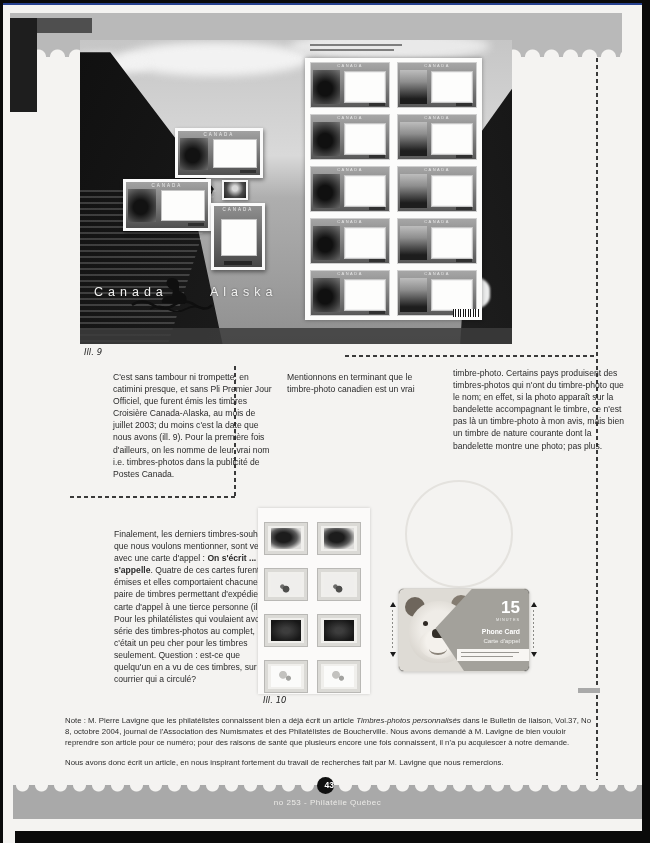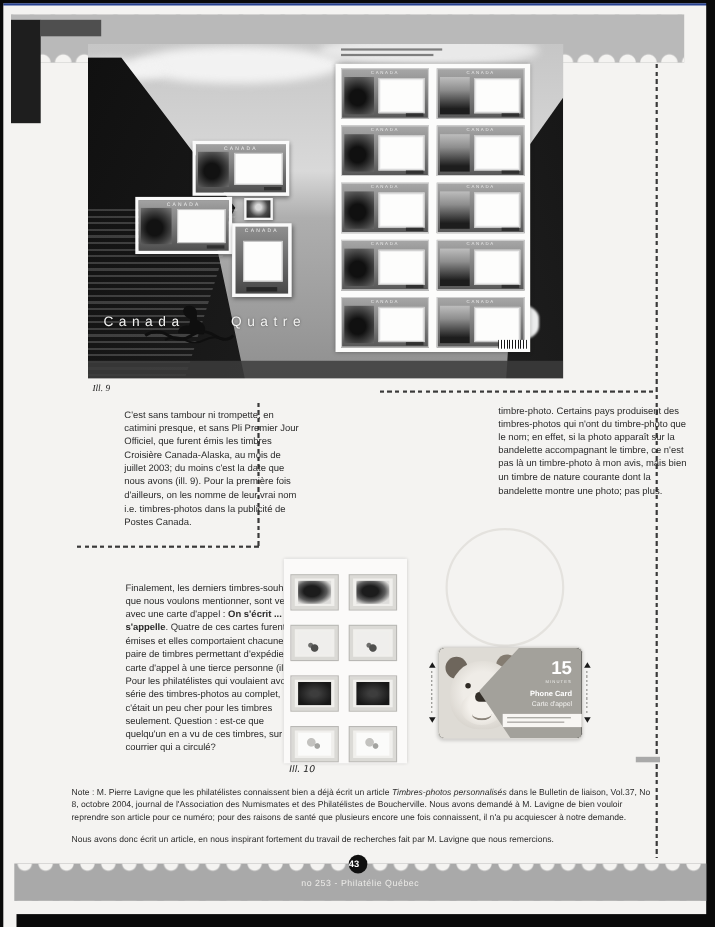--- a/index.html
+++ b/index.html
@@ -15,21 +15,21 @@
   
   .band-top{left:10px;top:13px;width:612px;height:44px;background-color:#b9b9b9;
     background-image:radial-gradient(circle 8px at 9.5px 44px,#f4f3f1 7px,rgba(0,0,0,0) 8px);
     background-size:19px 44px;background-repeat:repeat-x;}
   .band-foot{left:13px;top:785px;width:629px;height:34px;background-color:#a9a9a9;
     background-image:radial-gradient(circle 7px at 9.5px 0px,#f4f3f1 6px,rgba(0,0,0,0) 7px);
     background-size:19px 34px;background-repeat:repeat-x;}
   .foot-label{left:13px;top:798px;width:629px;text-align:center;font-size:8px;
     color:#ecebe8;letter-spacing:.5px;}
   .page-badge{left:317px;top:777px;width:17px;height:17px;border-radius:50%;background:#101010;
-    color:#fff;font-size:8.5px;font-weight:bold;text-align:left;line-height:17px;}
+    color:#fff;font-size:8.5px;font-weight:bold;text-align:right;line-height:17px;}
   
   .corner-vbar{left:10px;top:18px;width:27px;height:94px;background:#1e1e1e;}
   .corner-hbar{left:37px;top:18px;width:55px;height:15px;background:#4f4f4f;}
   
   .fig9{left:80px;top:40px;width:432px;height:304px;background:linear-gradient(180deg,#c6c6c6 0%,#d9d9d9 38%,#aeaeae 52%,#9d9d9d 80%,#8f8f8f 100%);overflow:hidden;}
   .cloud{background:#f2f2f2;border-radius:50%;filter:blur(4px);}
   .cl1{left:40px;top:2px;width:190px;height:34px;}
   .cl2{left:210px;top:-8px;width:200px;height:28px;opacity:.8;}
   .cl3{left:-20px;top:14px;width:90px;height:20px;}
   .mtn-left{left:0;top:0;width:100%;height:100%;
@@ -259,36 +259,37 @@
     <span class="foot"></span>
   </div>
   <div class="abs eagle"></div>
   <div class="abs ov stC">
     <span class="cap">CANADA</span>
     <span class="blankv"></span>
     <span class="footv"></span>
   </div>
 
   <div class="abs word wordL">Canada</div>
-  <div class="abs word wordR">Quatre</div>
+  <div class="abs word wordR">Alaska</div>
   <svg class="abs swan" viewBox="0 0 84 36">
     <path d="M46 3 c-6 -3 -11 1 -9 6 c1 3 4 4 6 5 l-1 6 c-7 -1 -11 3 -10 7 l23 1 c4 -6 0 -11 -6 -13 l0 -6 c0 -3 -1 -5 -3 -6 z" fill="#0f0f0f"></path>
     <path d="M2 29 q10 -7 21 0 t21 0 t21 0 t17 0" stroke="#0f0f0f" stroke-width="2.6" fill="none"></path>
     <path d="M20 33 q9 -5 18 0 t18 0 t18 0" stroke="#0f0f0f" stroke-width="1.8" fill="none"></path>
   </svg>
 </div>
-<div class="abs figcap" style="left:84px;top:347px;font-family:Liberation Serif, serif;">Ill. 9</div>
+<div class="abs figcap" style="left:84px;top:347px;">Ill. 9</div>
 
 <div class="abs dash-h dh-top"></div>
 <div class="abs dash-v dv-right"></div>
 <div class="abs dash-v dv-col"></div>
 <div class="abs dash-h dh-col"></div>
 
 <div class="abs para c1p1">C'est sans tambour ni trompette, en catimini presque, et sans Pli Premier Jour Officiel, que furent émis les timbres Croisière Canada-Alaska, au mois de juillet 2003; du moins c'est la date que nous avons (ill. 9).  Pour la première fois d'ailleurs, on les nomme de leur vrai nom i.e. timbres-photos dans la publicité de Postes Canada.</div>
 <div class="abs para c2">
+  <p>Mentionnons en terminant que le timbre-photo canadien est un vrai</p>
 </div>
 <div class="abs para c3">timbre-photo. Certains pays produisent des timbres-photos qui n'ont du timbre-photo que le nom; en effet, si la photo apparaît sur la bandelette accompagnant le timbre, ce n'est pas là un timbre-photo à mon avis, mais bien un timbre de nature courante dont la bandelette montre une photo; pas plus.</div>
 <div class="abs para c1p2"><span>Finalement, les derniers timbres-souhaits que nous voulons mentionner, sont vendus avec une carte d'appel : </span><b>On s'écrit ... On s'appelle</b><span>. Quatre de ces cartes furent émises et elles comportaient chacune une paire de timbres permettant d'expédier la carte d'appel à une tierce personne (ill. 10) Pour les philatélistes qui voulaient avoir la série des timbres-photos au complet, c'était un peu cher pour les timbres seulement. Question : est-ce que quelqu'un en a vu de ces timbres, sur du courrier qui a circulé?</span></div>
 
 <div class="abs sheet10">
   <div class="grid10" id="ill10-grid">
       <div class="small-stamp row-people">
     <span class="ph"></span>
   </div>
       <div class="small-stamp row-people">

